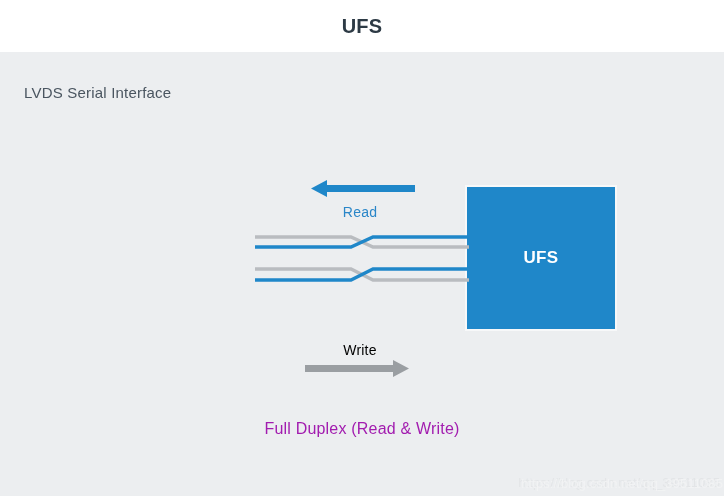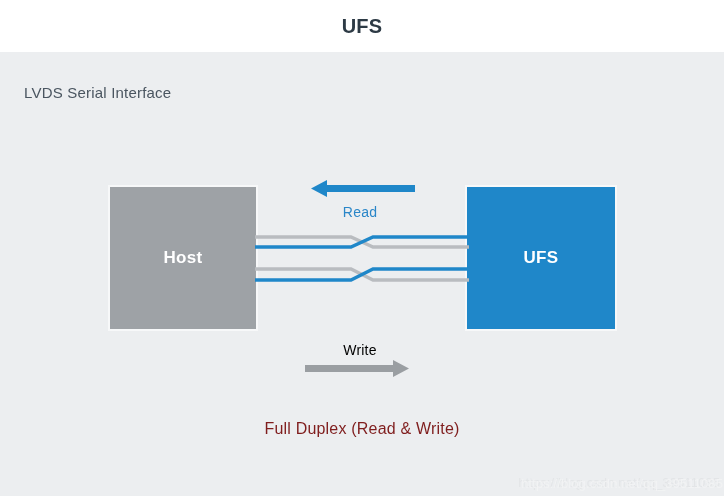--- a/index.html
+++ b/index.html
@@ -112,21 +112,21 @@
   .arrow-write .arrow-label { color: #000000; margin-bottom: 2px; }
 
   
   .caption {
     position: absolute;
     left: 0;
     top: 368px;
     width: 724px;
     text-align: center;
     font-size: 16px;
-    color: #7f1d1d;
+    color: #a21caf;
     letter-spacing: .2px;
   }
 
   
   .watermark {
     position: absolute;
     right: 4px;
     bottom: 6px;
     font-size: 13px;
     color: #e3e5e7;
@@ -147,23 +147,20 @@
 <div class="title-bar">
   <div class="title-text">UFS</div>
 </div>
 
 <div class="panel">
 
   <div class="iface-label">LVDS Serial Interface</div>
 
   <div class="stage">
 
-    <div class="box box-host">
-      <span class="box-label">Host</span>
-    </div>
 
     <div class="box box-ufs">
       <span class="box-label">UFS</span>
     </div>
 
     <svg class="lanes" viewBox="0 0 214 146" width="214" height="146">
 
       <path d="M0,52 L96,52 L118,62 L214,62" fill="none" stroke="#b9bcc0" stroke-width="3.4" stroke-linecap="butt"></path>
 
       <path d="M0,62 L96,62 L118,52 L214,52" fill="none" stroke="#1f87c9" stroke-width="3.4" stroke-linecap="butt"></path>

